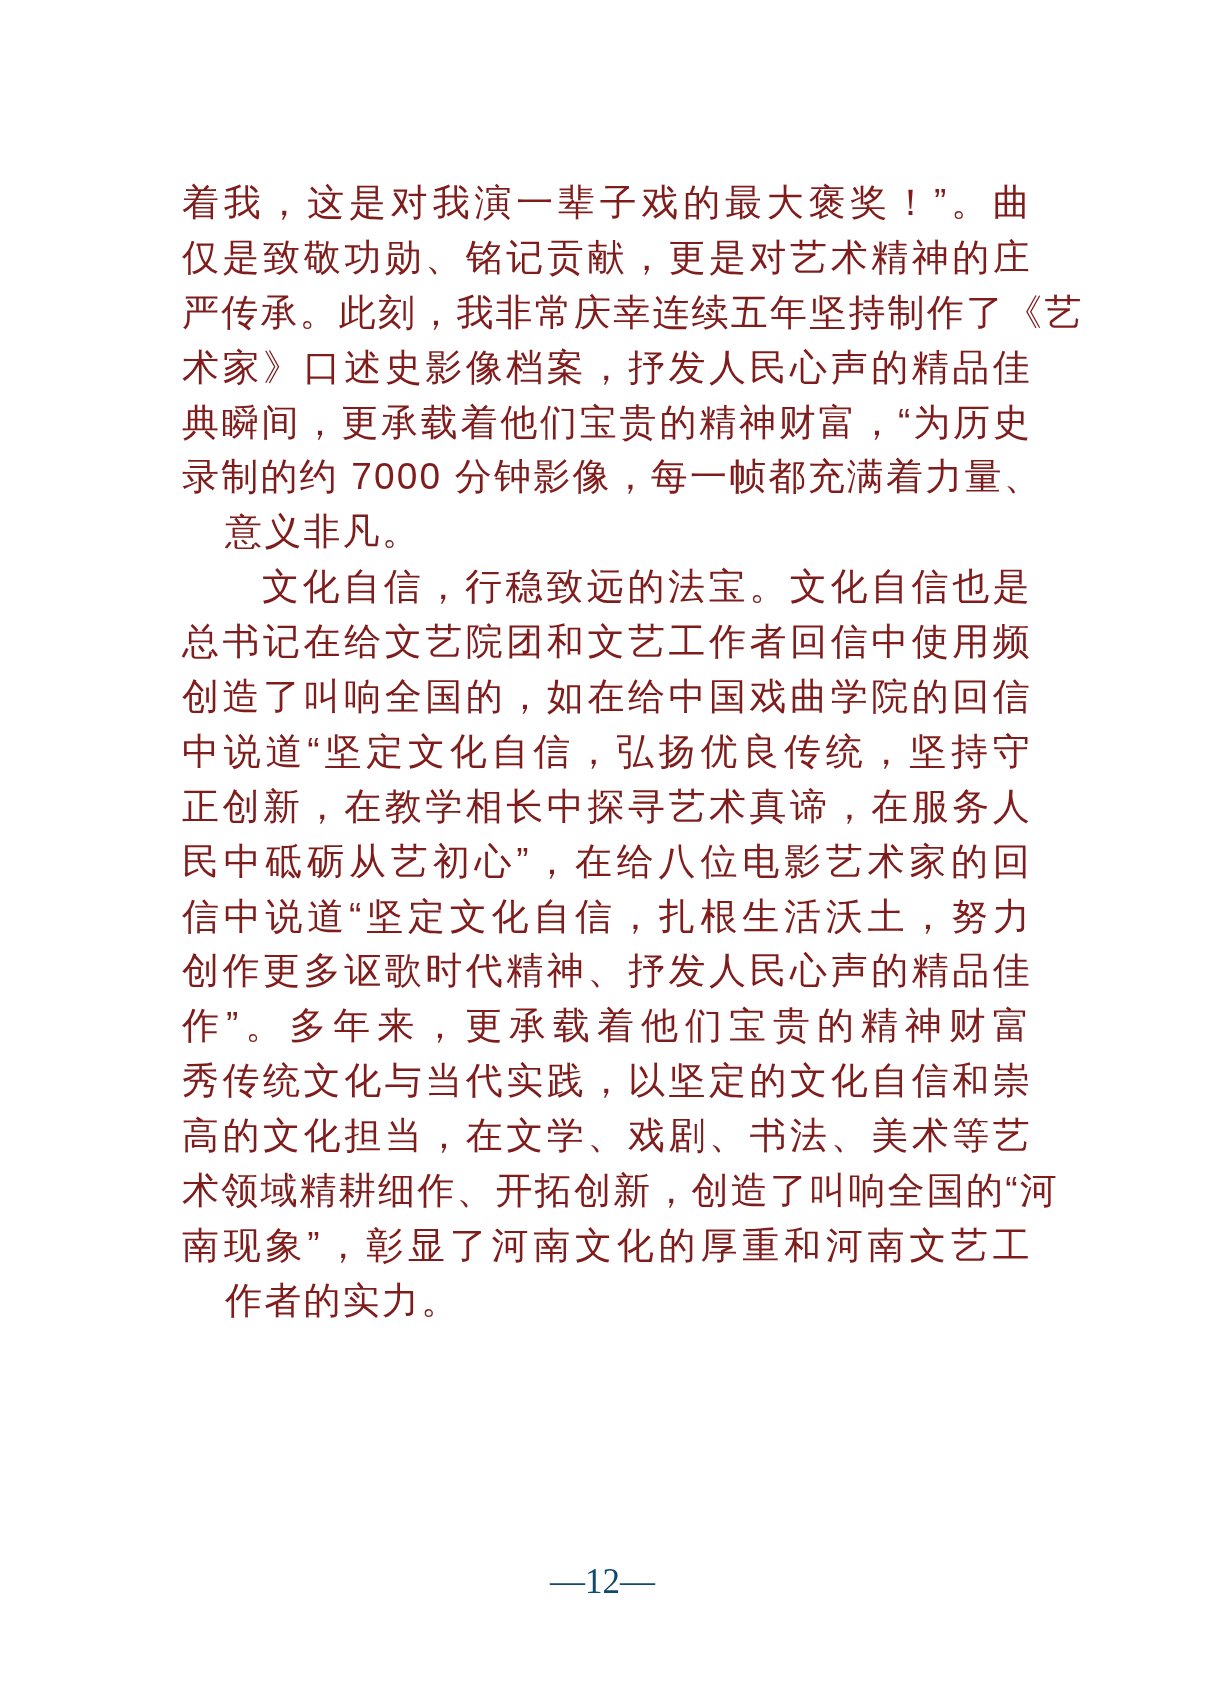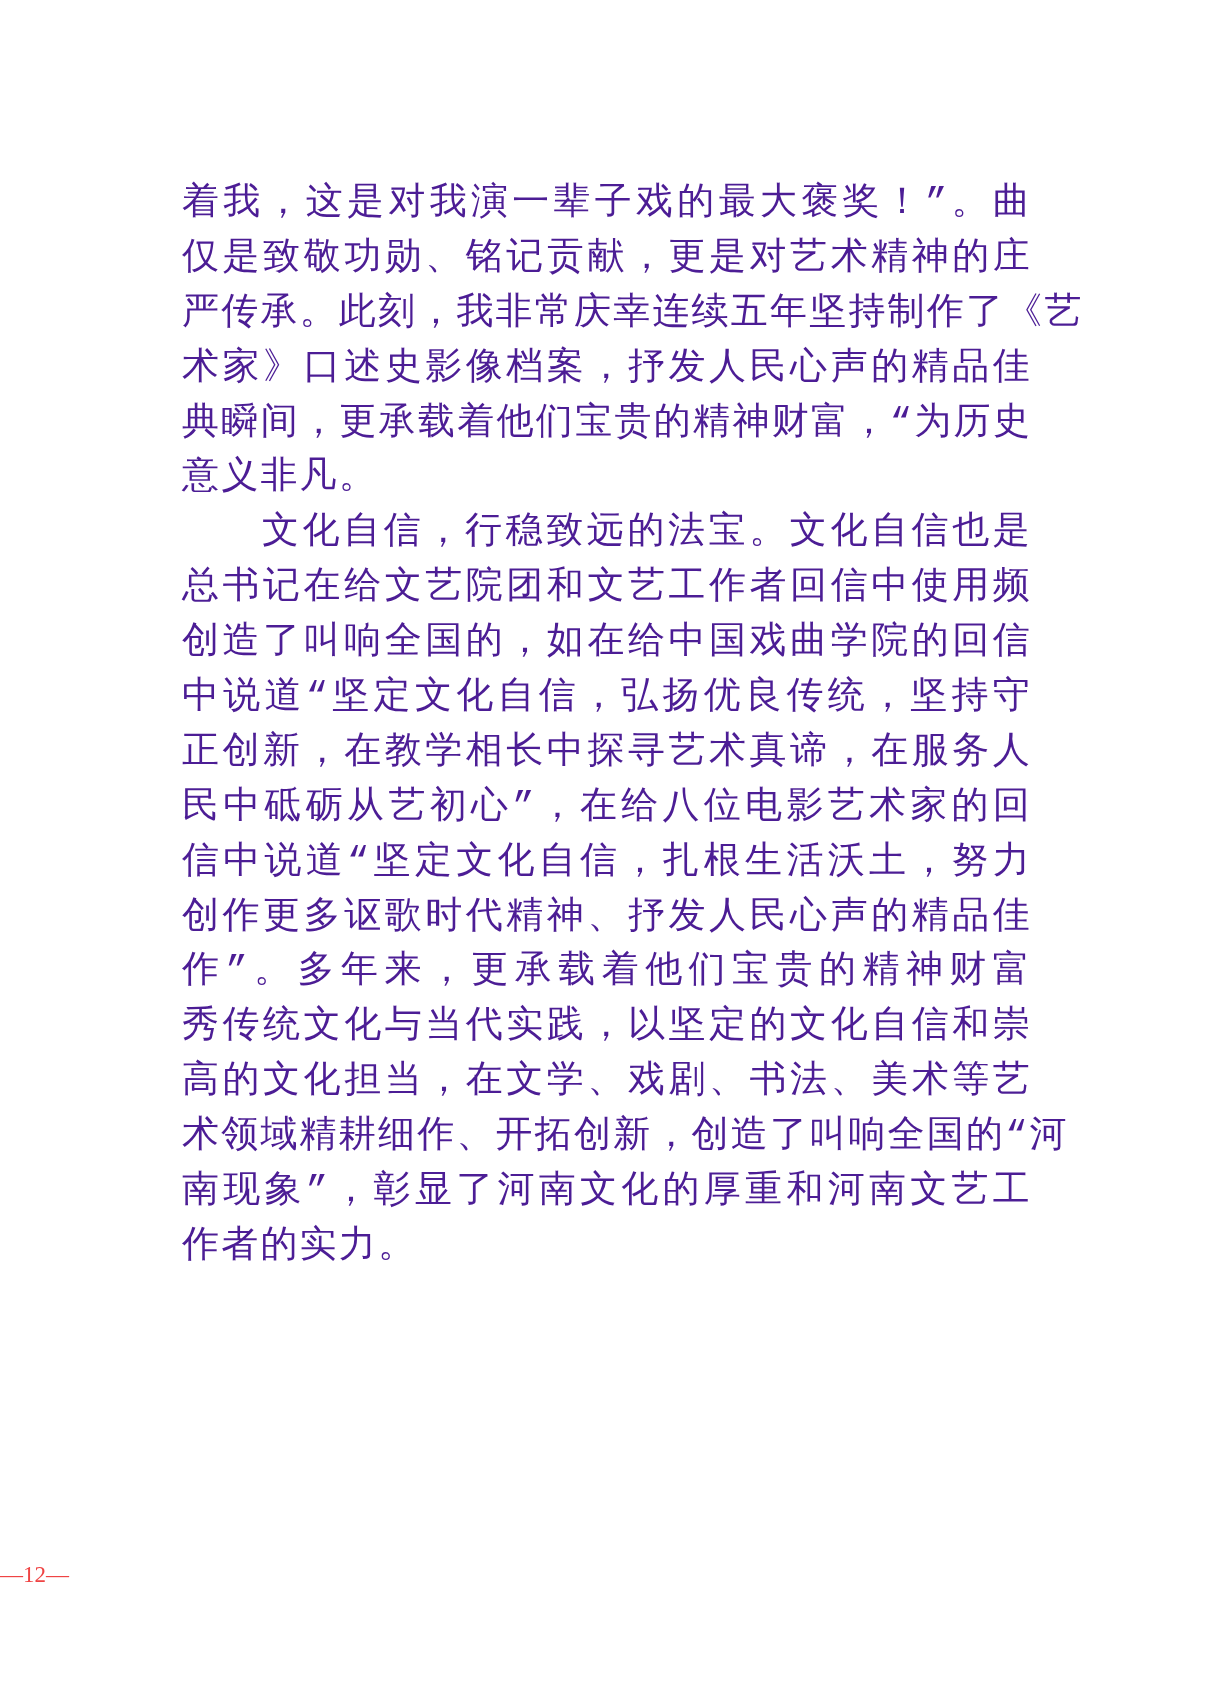--- a/index.html
+++ b/index.html
@@ -24,57 +24,59 @@
     .text-block {
       position: absolute;
       left: 182px;
       top: 176px;
       width: 850px;
     }
     .line {
       display: block;
       height: 54.9px;
       line-height: 54.9px;
-      font-family: Liberation Mono, monospace;
+      font-family: Liberation Sans, sans-serif;
       font-size: 37px;
       letter-spacing: 2.2px;
       white-space: nowrap;
       text-align: justify;
       text-align-last: justify;
-      color: #4c1d95;
+      color: #7f1d1d;
     }
     .line.last {
       text-align-last: left;
+      margin-left: 43px;
     }
     .line.indent {
       padding-left: 80px;
     }
     .page-number {
       position: absolute;
       left: 0;
       width: 1205px;
       top: 1562px;
-      text-align: left;
+      text-align: center;
       font-family: "Liberation Serif", "DejaVu Serif", serif;
-      font-size: 23px;
-      color: #ef4444;
+      font-size: 35px;
+      color: #0c4a6e;
       letter-spacing: 0px;
     }
   </style>
 </head>
 <body>
 
 <div class="page">
   <div class="text-block">
 
     <span class="line">着我，这是对我演一辈子戏的最大褒奖！”。曲</span>
     <span class="line">仅是致敬功勋、铭记贡献，更是对艺术精神的庄</span>
     <span class="line">严传承。此刻，我非常庆幸连续五年坚持制作了《艺</span>
     <span class="line">术家》口述史影像档案，抒发人民心声的精品佳</span>
     <span class="line">典瞬间，更承载着他们宝贵的精神财富，“为历史</span>
+    <span class="line">录制的约 7000 分钟影像，每一帧都充满着力量、</span>
     <span class="line last">意义非凡。</span>
 
     <span class="line indent">文化自信，行稳致远的法宝。文化自信也是</span>
     <span class="line">总书记在给文艺院团和文艺工作者回信中使用频</span>
     <span class="line">创造了叫响全国的，如在给中国戏曲学院的回信</span>
     <span class="line">中说道“坚定文化自信，弘扬优良传统，坚持守</span>
     <span class="line">正创新，在教学相长中探寻艺术真谛，在服务人</span>
     <span class="line">民中砥砺从艺初心”，在给八位电影艺术家的回</span>
     <span class="line">信中说道“坚定文化自信，扎根生活沃土，努力</span>
     <span class="line">创作更多讴歌时代精神、抒发人民心声的精品佳</span>

